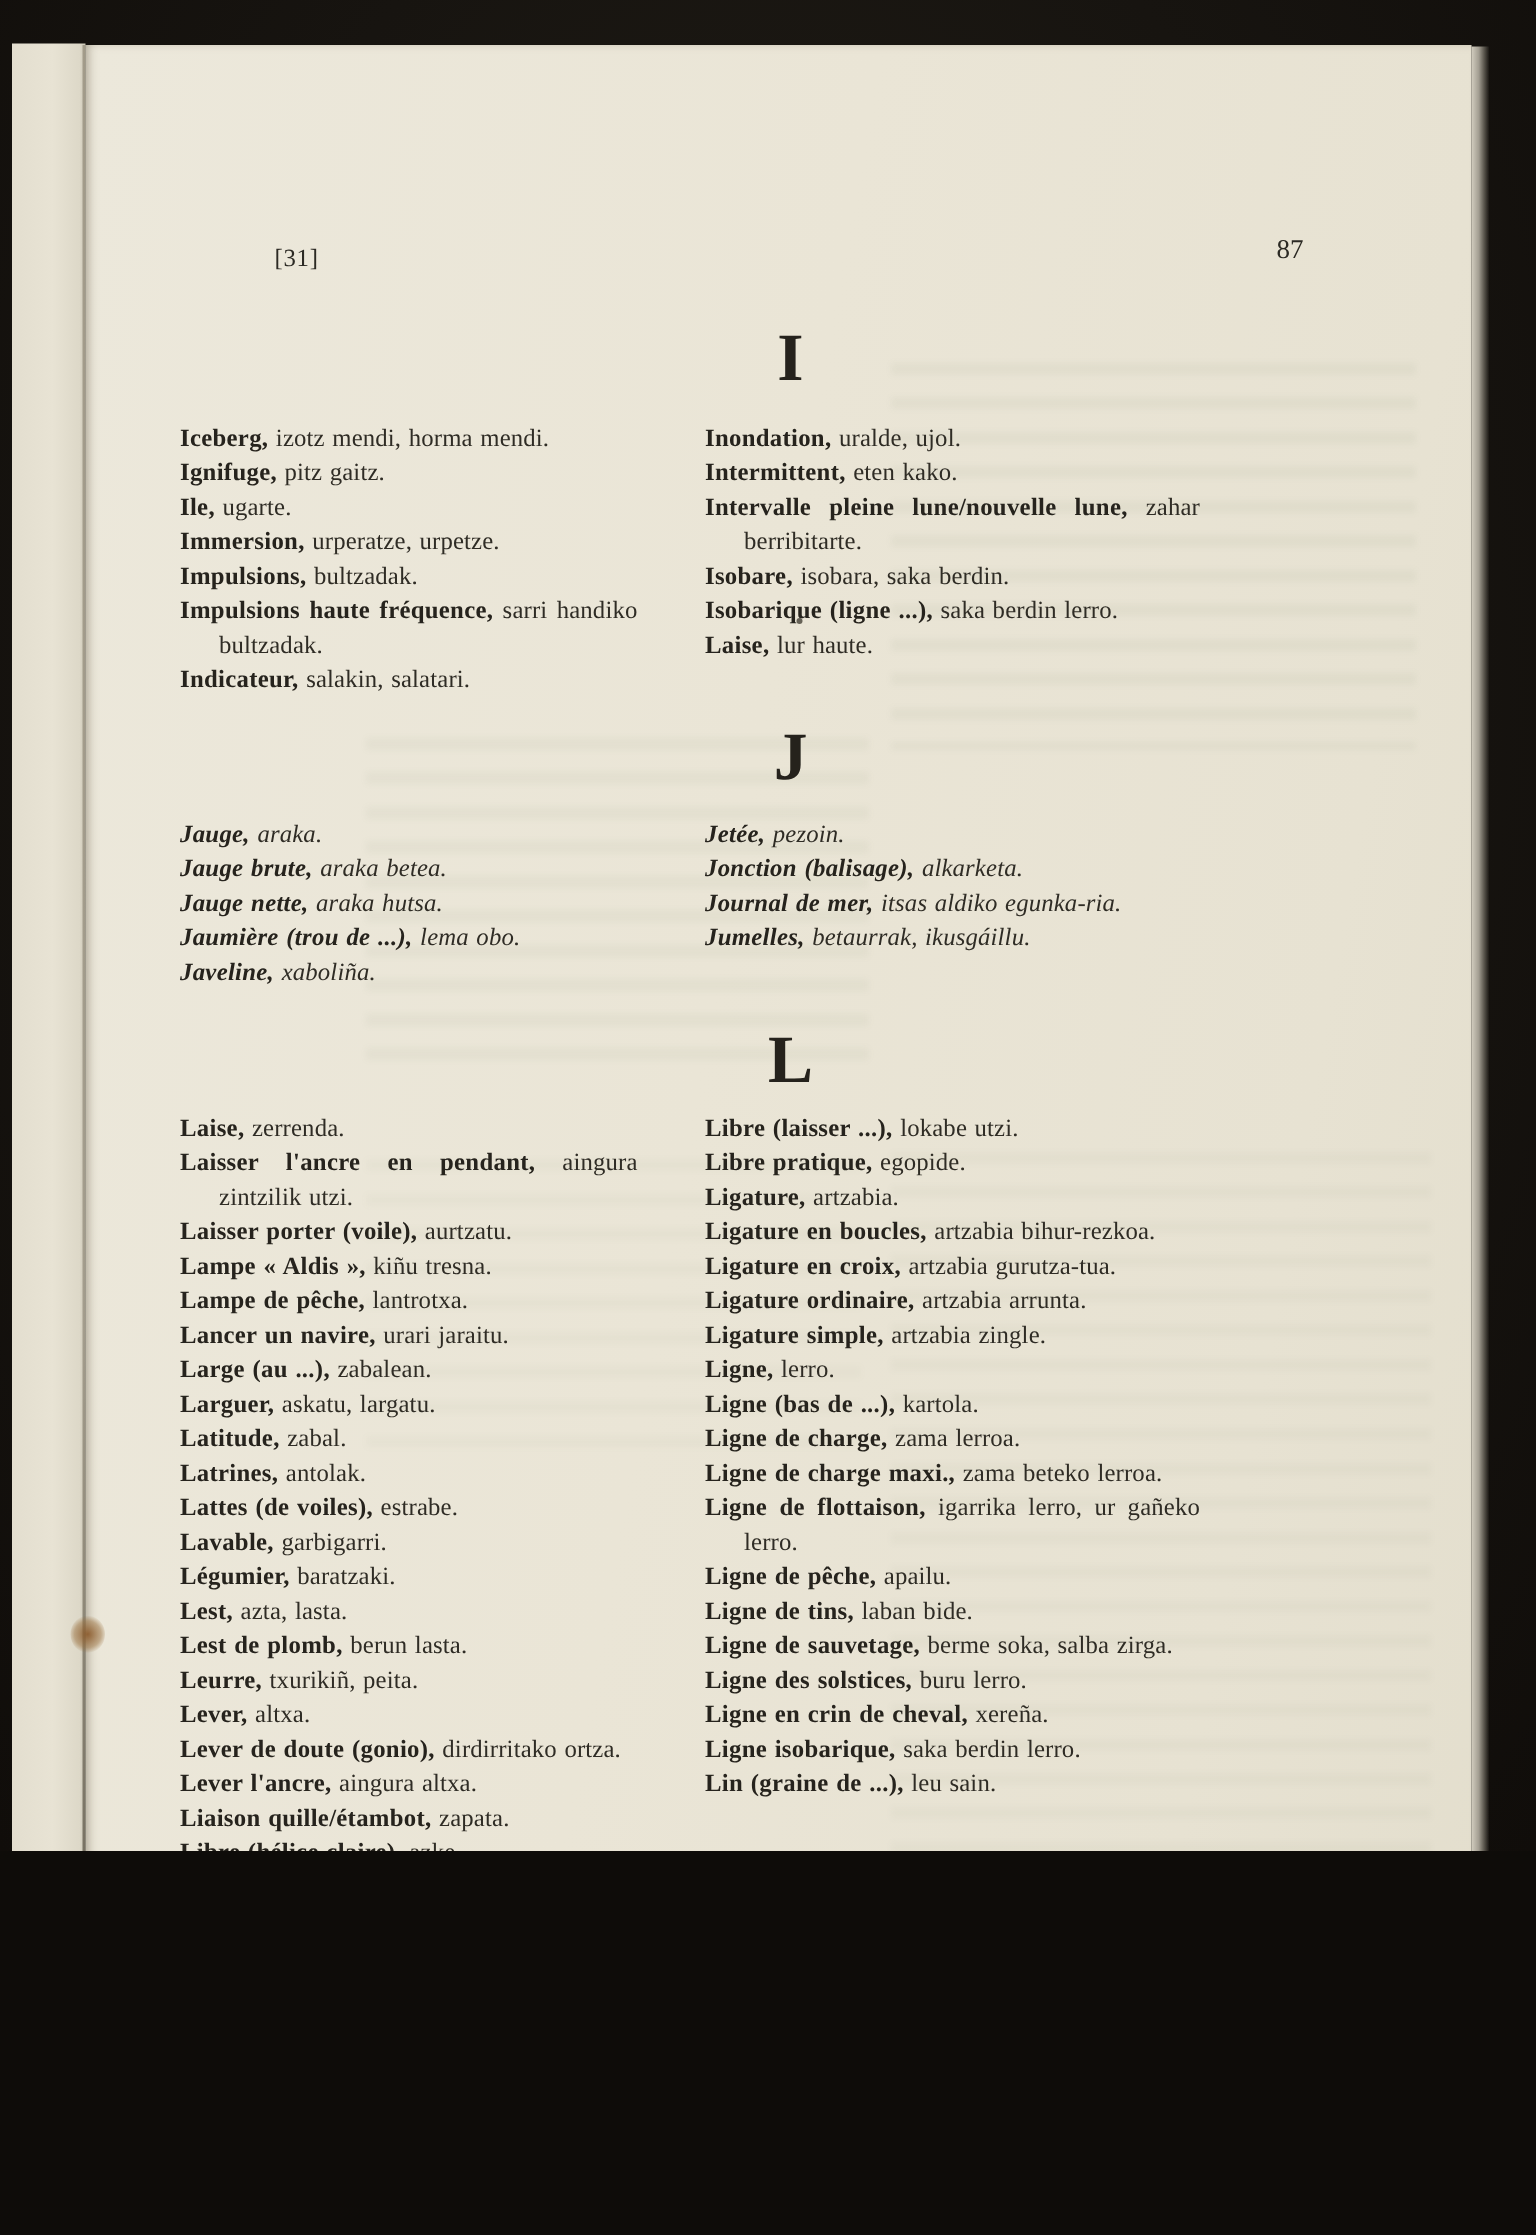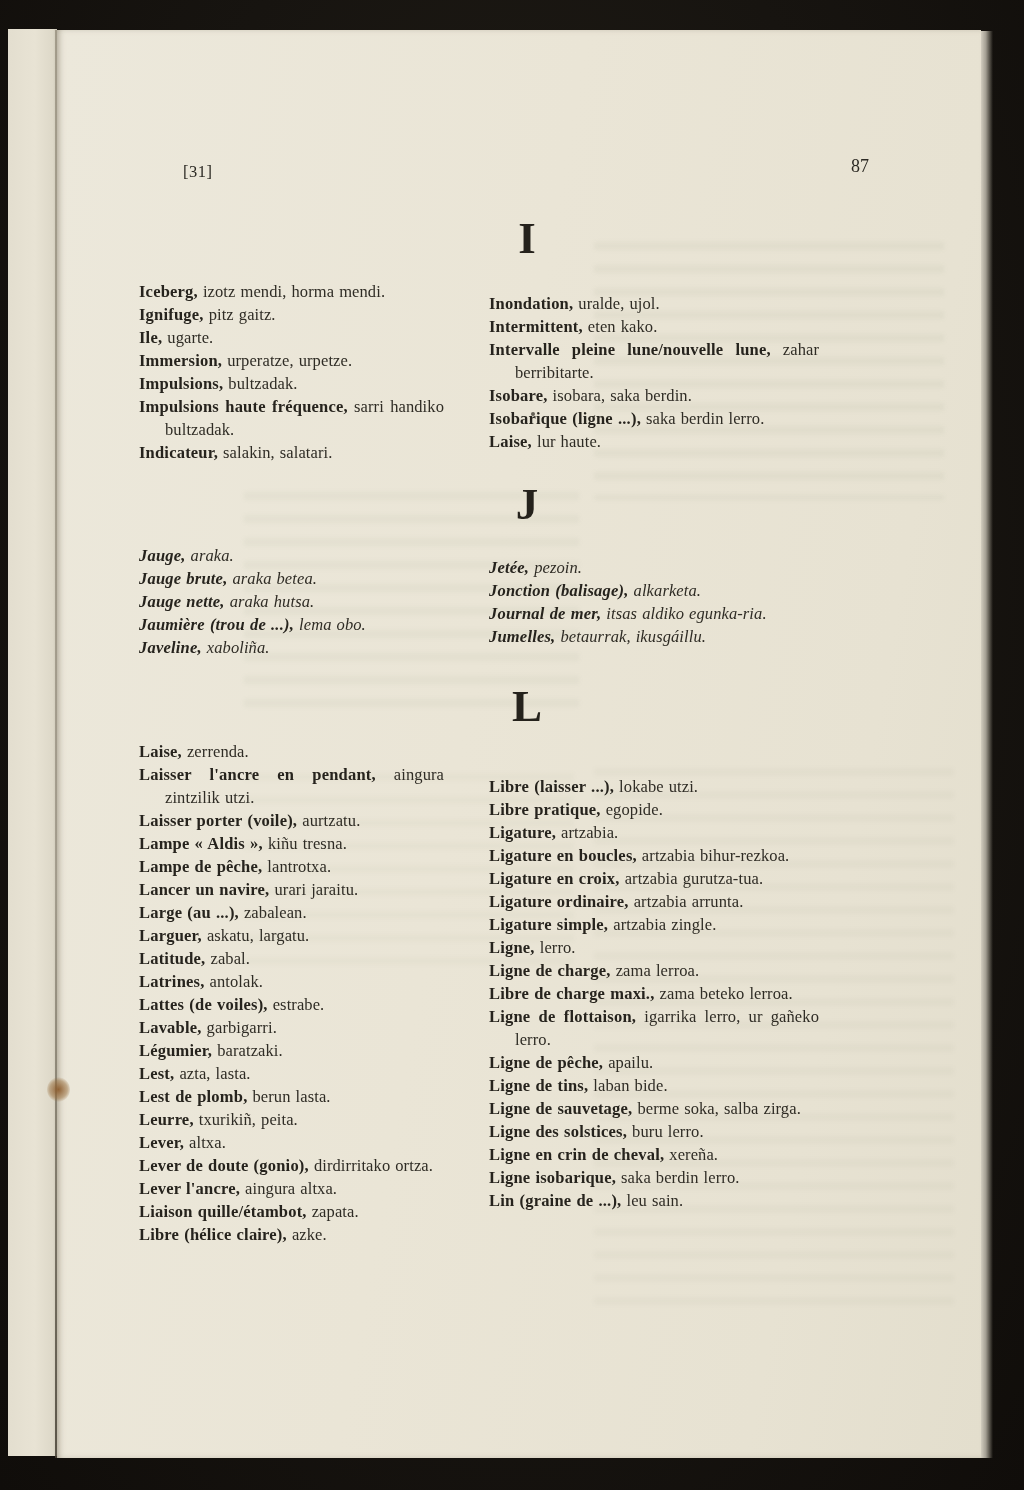--- a/index.html
+++ b/index.html
@@ -1,17 +1,17 @@
 <!DOCTYPE html>
 <html><head>
 <meta charset="utf-8">
 <style>
   html,body { margin:0; padding:0; background:#0e0c09; }
   .scene {
-    position:relative; width:1024px; height:1490px; overflow:hidden;
+    position:relative; width:1024px; height:1234px; overflow:hidden;
     background: radial-gradient(ellipse at 50% 38%, #211d16 0%, #171410 55%, #100d0a 100%);
     font-family:"Liberation Serif","DejaVu Serif",serif;
   }
   
   .under-pages {
     position:absolute; left:8px; top:29px; width:49px; height:1427px;
     background: linear-gradient(90deg, #e3decf 0%, #e8e3d4 55%, #ddd8c8 92%, #c9c4b4 100%);
   }
   
   .page {
@@ -61,21 +61,21 @@
   .lex-section.s0 { top:184px; }
   .lex-section.s1 { top:450px; }
   .lex-section.s2 { top:652px; }
   .section-letter {
     margin:0; text-align:center; transform:translateX(8px);
     font-size:45px; line-height:48px; font-weight:700; color:#25221c;
   }
   .lex-section.s0 .cols { margin-top:18px; }
   .lex-section.s1 .cols { margin-top:16px;font-style:italic; }
   .lex-section.s2 .cols { margin-top:10px; }
-  .cols { display:flex; align-items:center; padding-left:82px; }
+  .cols { display:flex; align-items:flex-start; padding-left:63px; }
   .col { font-size:16.5px; line-height:23px; color:#2f2c25; }
   .col.left  { width:305px; }
   .col-divider { width:2px; background:#38352d; margin-left:30px; }
   .col.right { width:330px; margin-left:13px; }
   .entry { margin:0; padding-left:26px; text-indent:-26px; text-align:justify; letter-spacing:.1px; word-spacing:.8px; }
   .entry b { font-weight:700; color:#26231d; letter-spacing:.2px; }
 </style>
 </head>
 <body>
 
@@ -165,22 +165,23 @@
             <div class="col-divider"></div>
             <div class="col right">
               <p class="entry"><b>Libre (laisser ...),</b><span> lokabe utzi.</span></p>
               <p class="entry"><b>Libre pratique,</b><span> egopide.</span></p>
               <p class="entry"><b>Ligature,</b><span> artzabia.</span></p>
               <p class="entry"><b>Ligature en boucles,</b><span> artzabia bihur-rezkoa.</span></p>
               <p class="entry"><b>Ligature en croix,</b><span> artzabia gurutza-tua.</span></p>
               <p class="entry"><b>Ligature ordinaire,</b><span> artzabia arrunta.</span></p>
               <p class="entry"><b>Ligature simple,</b><span> artzabia zingle.</span></p>
               <p class="entry"><b>Ligne,</b><span> lerro.</span></p>
+              <p class="entry"><b>Ligne (bas de ...),</b><span> kartola.</span></p>
               <p class="entry"><b>Ligne de charge,</b><span> zama lerroa.</span></p>
-              <p class="entry"><b>Libre de charge maxi.,</b><span> zama beteko lerroa.</span></p>
+              <p class="entry"><b>Ligne de charge maxi.,</b><span> zama beteko lerroa.</span></p>
               <p class="entry"><b>Ligne de flottaison,</b><span> igarrika lerro, ur gañeko lerro.</span></p>
               <p class="entry"><b>Ligne de pêche,</b><span> apailu.</span></p>
               <p class="entry"><b>Ligne de tins,</b><span> laban bide.</span></p>
               <p class="entry"><b>Ligne de sauvetage,</b><span> berme soka, salba zirga.</span></p>
               <p class="entry"><b>Ligne des solstices,</b><span> buru lerro.</span></p>
               <p class="entry"><b>Ligne en crin de cheval,</b><span> xereña.</span></p>
               <p class="entry"><b>Ligne isobarique,</b><span> saka berdin lerro.</span></p>
               <p class="entry"><b>Lin (graine de ...),</b><span> leu sain.</span></p>
             </div>
           </div>

